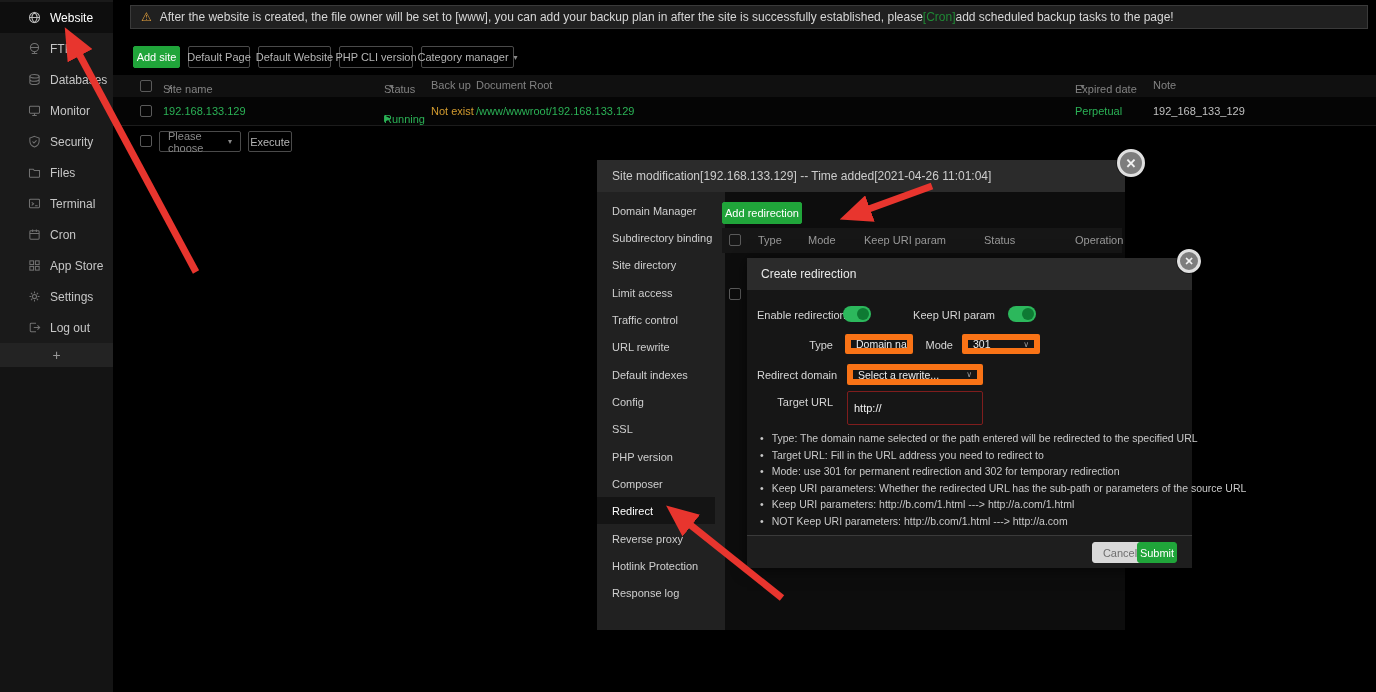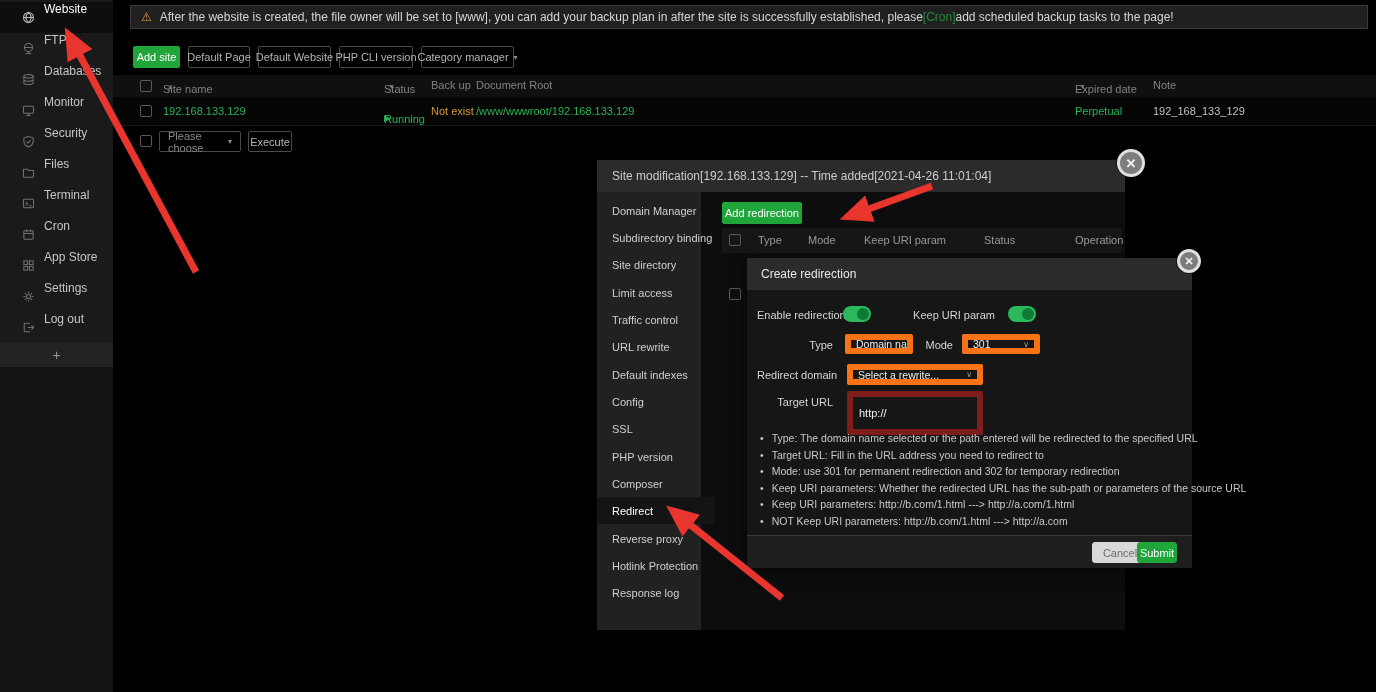--- a/index.html
+++ b/index.html
@@ -1,22 +1,22 @@
 <!DOCTYPE html>
 <html><head>
 <meta charset="utf-8">
 <style>
   html,body{margin:0;padding:0;background:#000;}
   .page{position:relative;width:1376px;height:692px;background:#000;overflow:hidden;
         font-family:"Liberation Sans",sans-serif;-webkit-font-smoothing:antialiased;}
   .abs{position:absolute;}
   
   .sidebar{position:absolute;left:0;top:0;width:113px;height:692px;background:#1a1a1a;z-index:5;}
-  .side-item{position:absolute;left:0;width:113px;height:31px;display:flex;
-             gap:9px;padding-left:22px;box-sizing:border-box;color:#c6c6c6;font-size:12px;cursor:pointer;}
+  .side-item{position:absolute;left:0;width:113px;height:31px;display:flex;align-items:center;
+             gap:9px;padding-left:28px;box-sizing:border-box;color:#c6c6c6;font-size:12px;cursor:pointer;}
   .side-item .sicon{display:flex;align-items:center;opacity:.75;}
   .side-item.active{background:#0e0e0e;color:#fff;}
   .side-item.active .sicon{opacity:1;}
   .side-add{position:absolute;left:0;top:343px;width:113px;height:24px;background:#232323;
             color:#9a9a9a;font-size:14px;display:flex;align-items:center;justify-content:center;cursor:pointer;}
   .side-bottom{position:absolute;left:0;top:367px;width:113px;height:325px;background:#141414;}
   
   .banner{position:absolute;left:130px;top:5px;width:1238px;height:24px;background:#202020;
           border:1px solid #3a3a3a;box-sizing:border-box;display:flex;align-items:center;
           gap:8px;padding:0 10px;font-size:12px;color:#d6d6d6;white-space:nowrap;overflow:hidden;}
@@ -41,21 +41,21 @@
   .checkbox{position:absolute;width:12px;height:12px;border:1px solid #5a5a5a;border-radius:2px;
             background:transparent;box-sizing:border-box;cursor:pointer;}
   .sort{font-size:7px;color:#777;margin-left:4px;}
   .sel-ghost{position:absolute;display:flex;align-items:center;justify-content:space-between;
              border:1px solid #4a4a4a;border-radius:2px;color:#8a8a8a;font-size:11px;
              padding:0 8px;box-sizing:border-box;cursor:pointer;background:transparent;}
   
   .modal{position:absolute;left:597px;top:160px;width:528px;height:470px;background:#0d0d0d;z-index:10;}
   .modal-header{position:absolute;left:0;top:0;width:528px;height:32px;background:#2b2b2b;
                 color:#cccccc;font-size:12px;display:flex;align-items:center;padding-left:15px;box-sizing:border-box;}
-  .modal-menu{position:absolute;left:0;top:32px;width:104px;height:438px;background:#212121;}
+  .modal-menu{position:absolute;left:0;top:32px;width:128px;height:438px;background:#212121;}
   .mitem{position:absolute;left:0;width:118px;height:27px;display:flex;align-items:center;
          padding-left:15px;box-sizing:border-box;color:#cfcfcf;font-size:11px;cursor:pointer;white-space:nowrap;}
   .mitem.active{background:#141414;color:#fff;}
   .redtable-head{position:absolute;left:125px;top:68px;width:400px;height:25px;background:#161616;
                  color:#999;font-size:11px;}
   .redtable-head span{position:absolute;top:6px;white-space:nowrap;}
   
   .close-btn{position:absolute;border-radius:50%;background:#7d7d7d;border:3px solid #e0e0e0;
              color:#f2f2f2;display:flex;align-items:center;justify-content:center;
              font-size:13px;font-weight:bold;box-sizing:border-box;cursor:pointer;z-index:40;
@@ -65,21 +65,21 @@
           box-shadow:0 2px 14px rgba(0,0,0,.6);}
   .dialog-header{position:absolute;left:0;top:0;width:445px;height:32px;background:#2b2b2b;
                  color:#e8e8e8;font-size:12px;display:flex;align-items:center;padding-left:14px;box-sizing:border-box;}
   .flabel{position:absolute;color:#d6d6d6;font-size:11px;text-align:right;white-space:nowrap;}
   .toggle{position:absolute;width:28px;height:16px;border-radius:8px;background:#2cb85c;cursor:pointer;}
   .toggle .knob{position:absolute;right:2px;top:2px;width:12px;height:12px;border-radius:50%;background:#0e7a33;}
   .sel-light{position:absolute;display:flex;align-items:center;justify-content:space-between;
              border:6px solid #f97316;border-radius:2px;background:transparent;color:#ececec;
              font-size:10.5px;padding:0 5px;box-sizing:border-box;cursor:pointer;white-space:nowrap;overflow:hidden;}
   .sel-light .vee{color:#9a9a9a;font-size:8px;margin-left:4px;flex:none;}
-  .input-light{position:absolute;border:6px solid #7f1d1d;border-radius:2px;background:transparent;
+  .input-light{position:absolute;border:1px solid #7f1d1d;border-radius:2px;background:transparent;
                color:#f0f0f0;font-size:11px;padding:16px 6px;box-sizing:border-box;outline:none;
                font-family:"Liberation Sans",sans-serif;}
   .notes{position:absolute;left:13px;top:172px;width:420px;color:#c9c9c9;font-size:10.5px;line-height:16.5px;}
   .notes .nrow{display:flex;gap:8px;white-space:nowrap;}
   .notes .dot{color:#c9c9c9;flex:none;}
   .dialog-footer{position:absolute;left:0;top:277px;width:445px;height:33px;background:#1e1e1e;
                  border-top:1px solid #3a3a3a;box-sizing:border-box;}
   .btn-cancel{background:#d9d9d9;color:#6f6f6f;border:1px solid #d9d9d9;border-radius:3px;}
   .btn-submit{background:#20a53a;color:#fff;border:1px solid #20a53a;border-radius:3px;}
   

